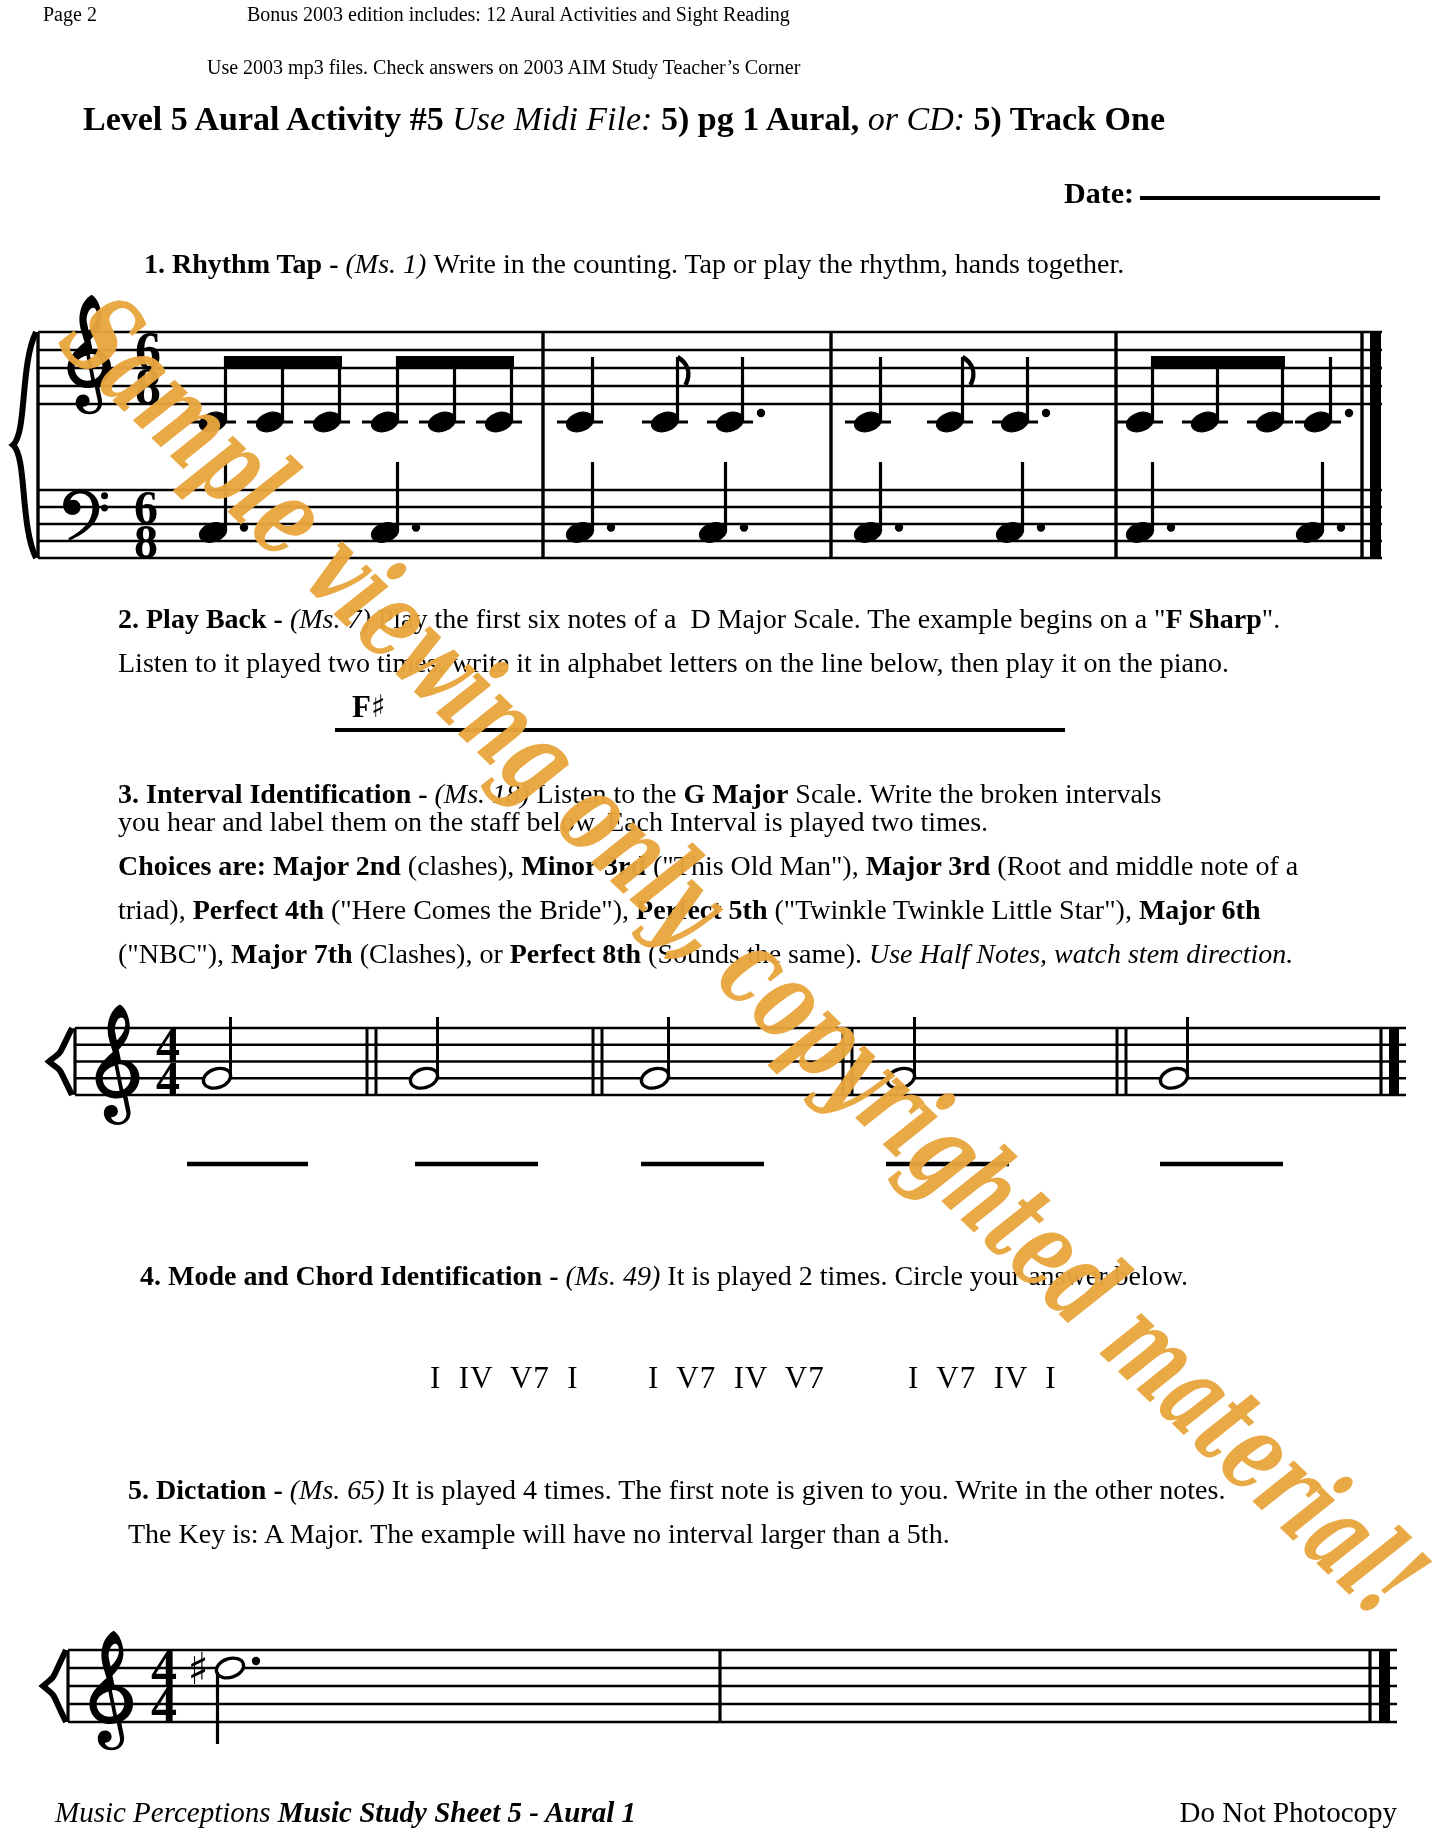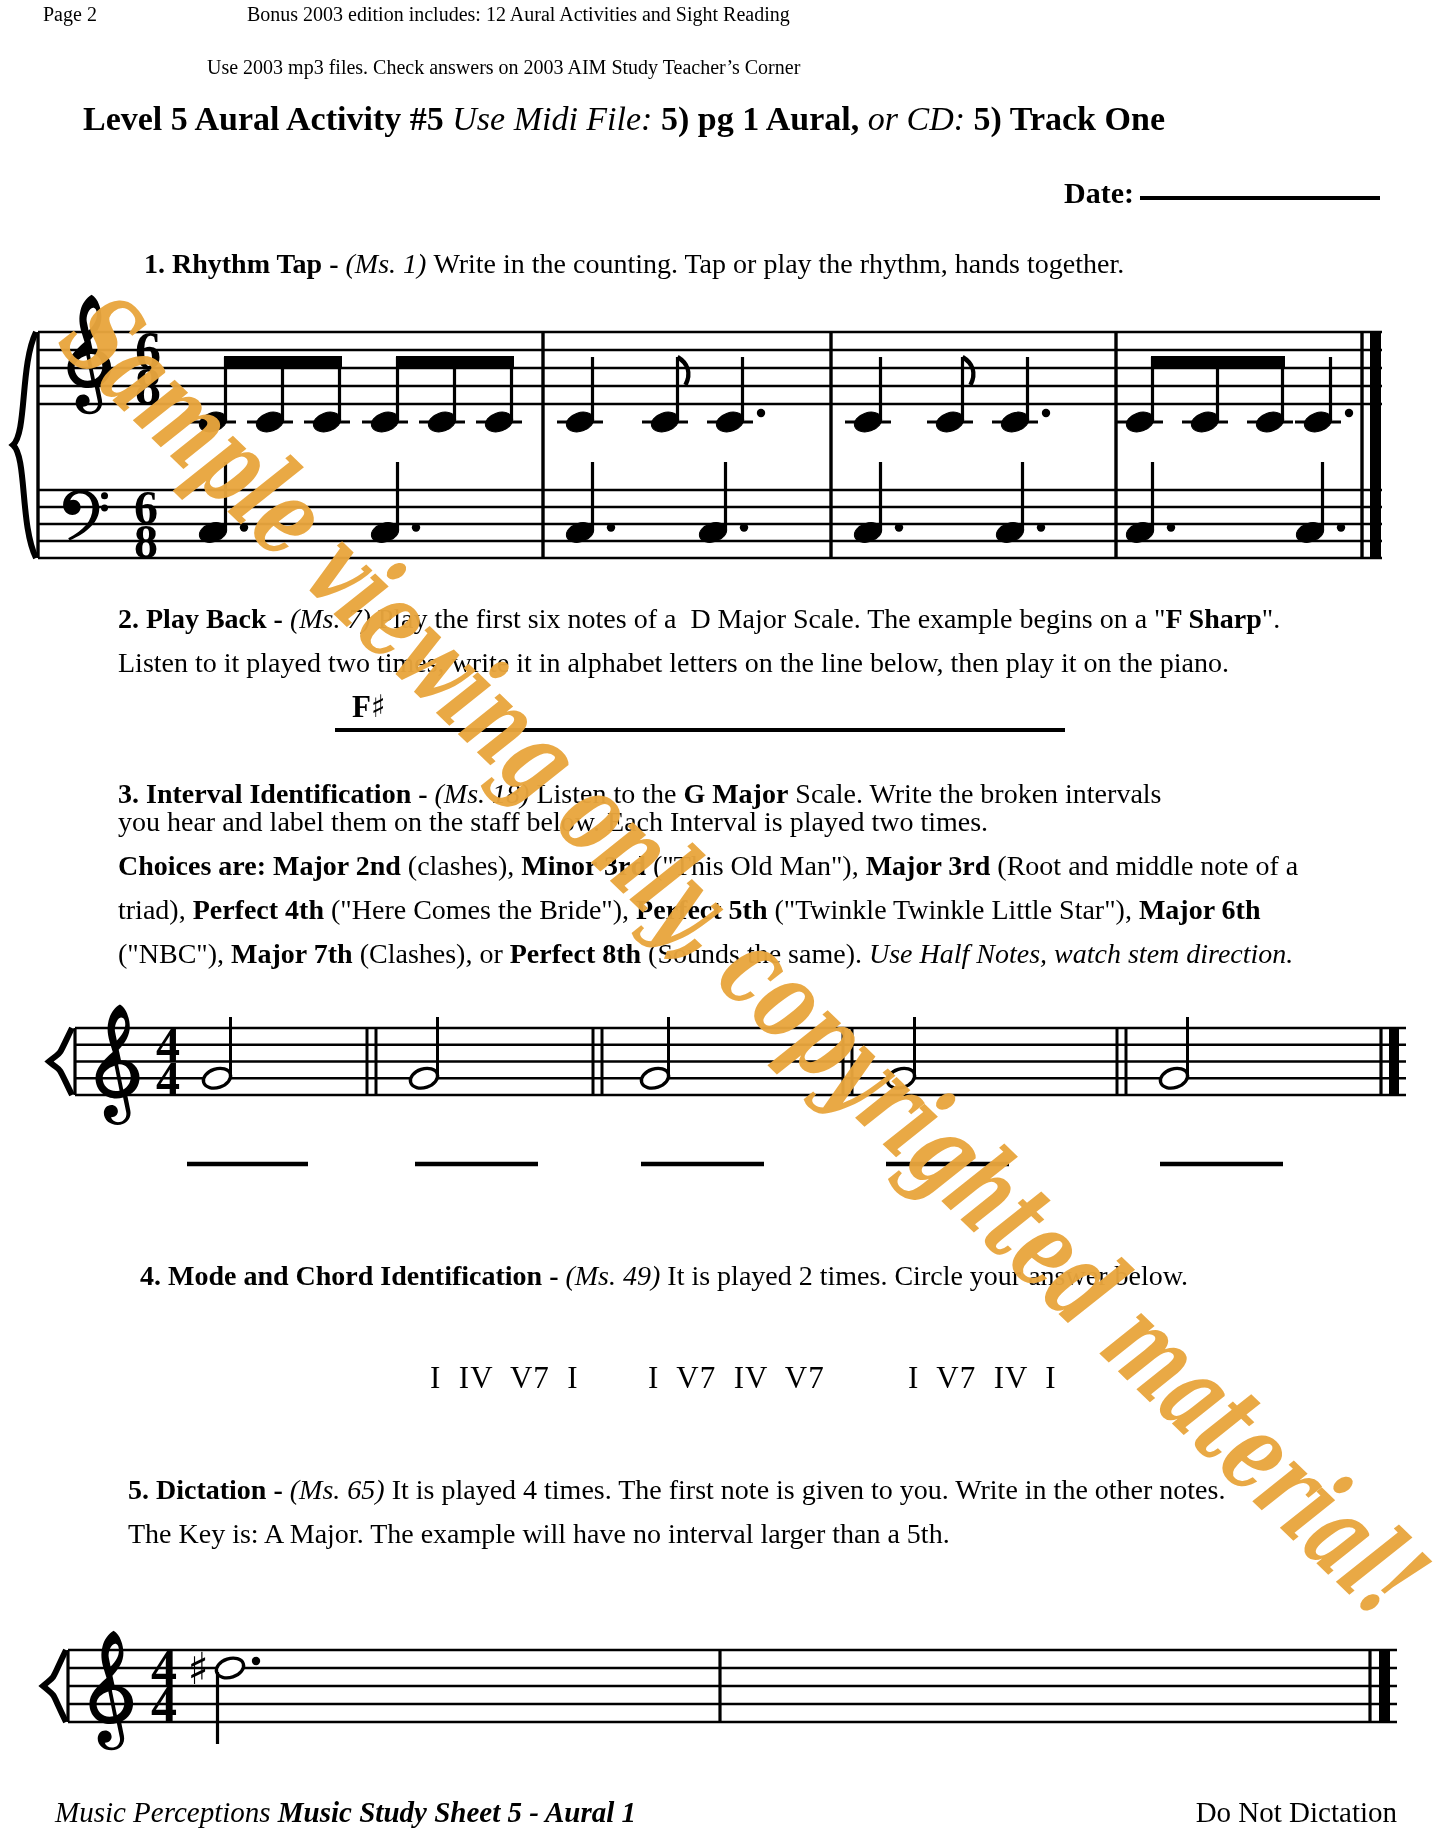--- a/index.html
+++ b/index.html
@@ -209,20 +209,20 @@
 
     <div class="abs body-line" style="left:140px;top:1260px;font-family:Liberation Serif, serif;"><span style="font-weight: bold;">4. Mode and Chord Identification - </span><span style="font-style: italic;">(Ms. 49) </span><span>It is played 2 times. Circle your answer below.</span></div>
     <div class="abs chord" style="left:430px;top:1360px;">I  IV  V7  I</div>
     <div class="abs chord" style="left:648px;top:1360px;">I  V7  IV  V7</div>
     <div class="abs chord" style="left:908px;top:1360px;">I  V7  IV  I</div>
 
     <div class="abs body-line" style="left:128px;top:1474px;"><span style="font-weight: bold;">5. Dictation - </span><span style="font-style: italic;">(Ms. 65) </span><span>It is played 4 times. The first note is given to you. Write in the other notes.</span></div>
     <div class="abs body-line" style="left:128px;top:1518px;"><span>The Key is: A Major. The example will have no interval larger than a 5th.</span></div>
 
     <div class="abs footer" style="left:55px;top:1796px;"><span style="font-style: italic;">Music Perceptions </span><span style="font-weight: bold; font-style: italic;">Music Study Sheet 5 - Aural 1</span></div>
-    <div class="abs footer" style="right:48px;top:1796px;position:absolute;">Do Not Dictation</div>
+    <div class="abs footer" style="right:48px;top:1796px;position:absolute;">Do Not Photocopy</div>
   </div>
 
   <svg id="watermark" width="1445" height="1836">
     <text transform="translate(55,345) rotate(44)" textLength="1840" lengthAdjust="spacingAndGlyphs" font-family="'DejaVu Serif',serif" font-size="112" font-style="italic" font-weight="bold" stroke-width="2" opacity="0.96" fill="#E9A63E">Sample viewing only, copyrighted material!</text>
   </svg>
 
 </div>
 
 </body></html>

